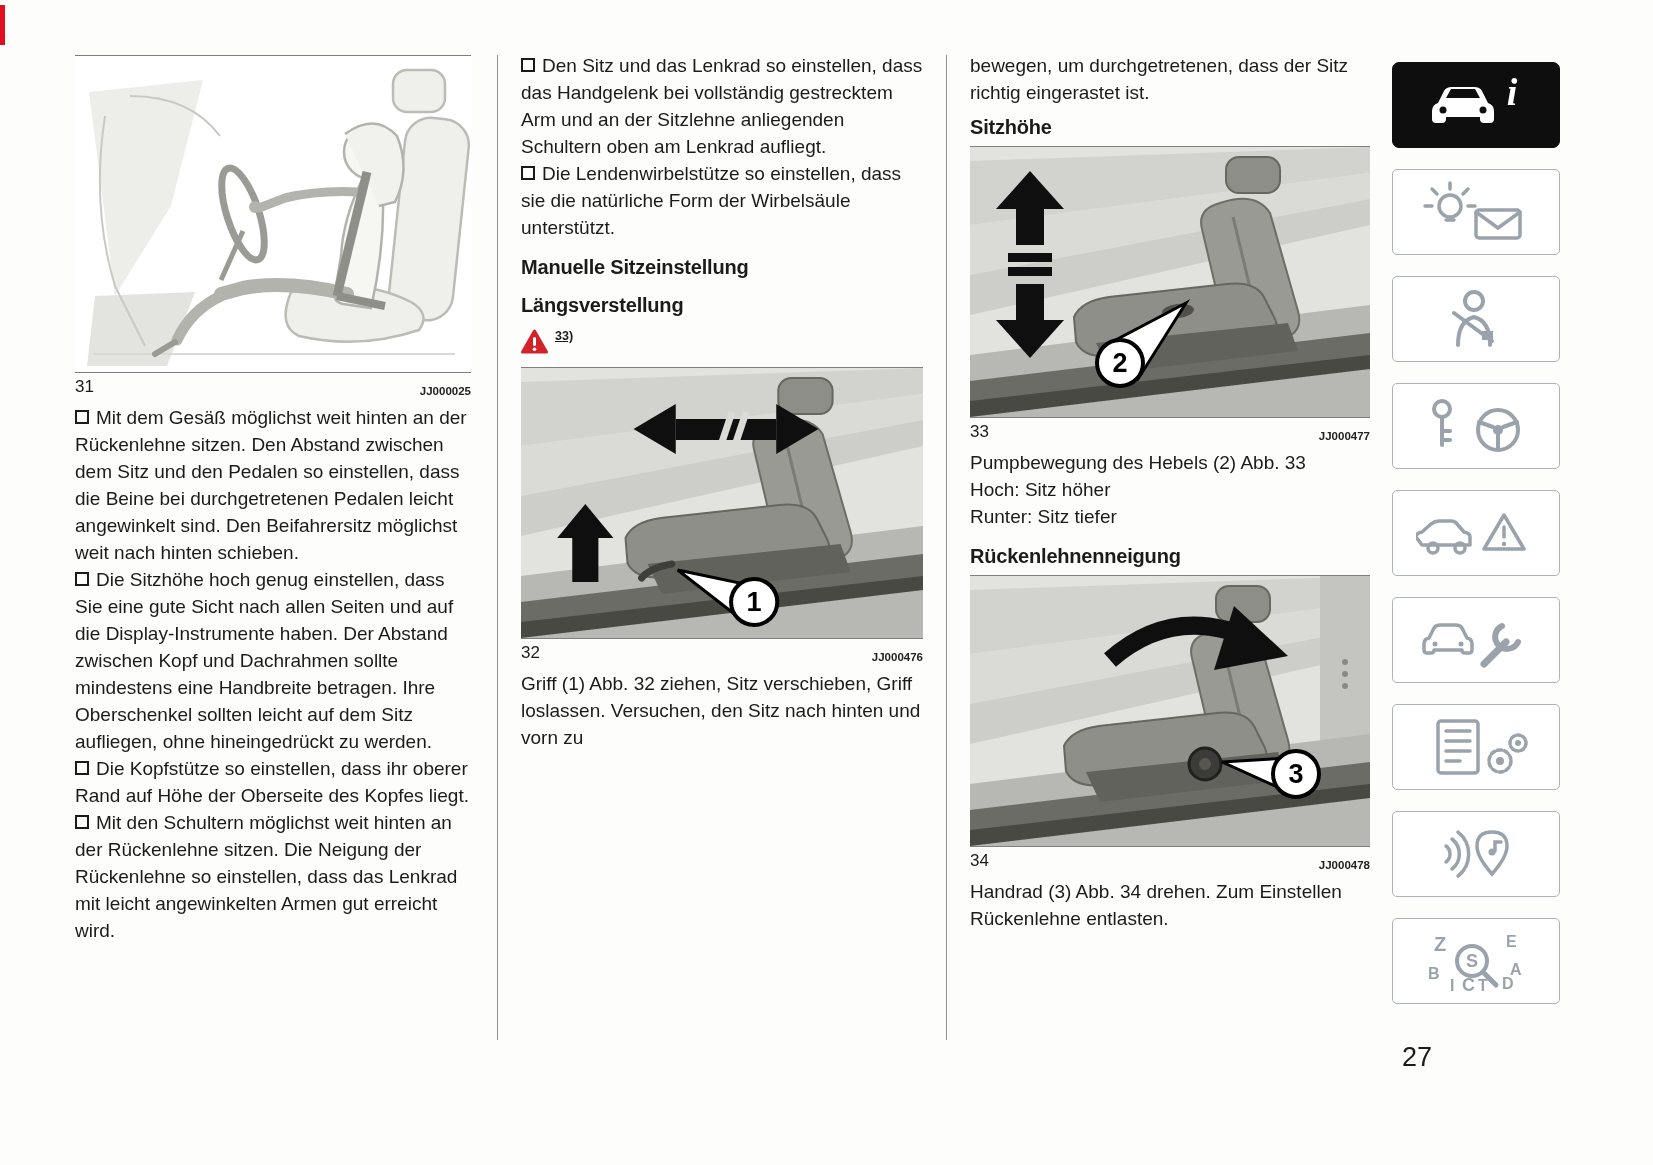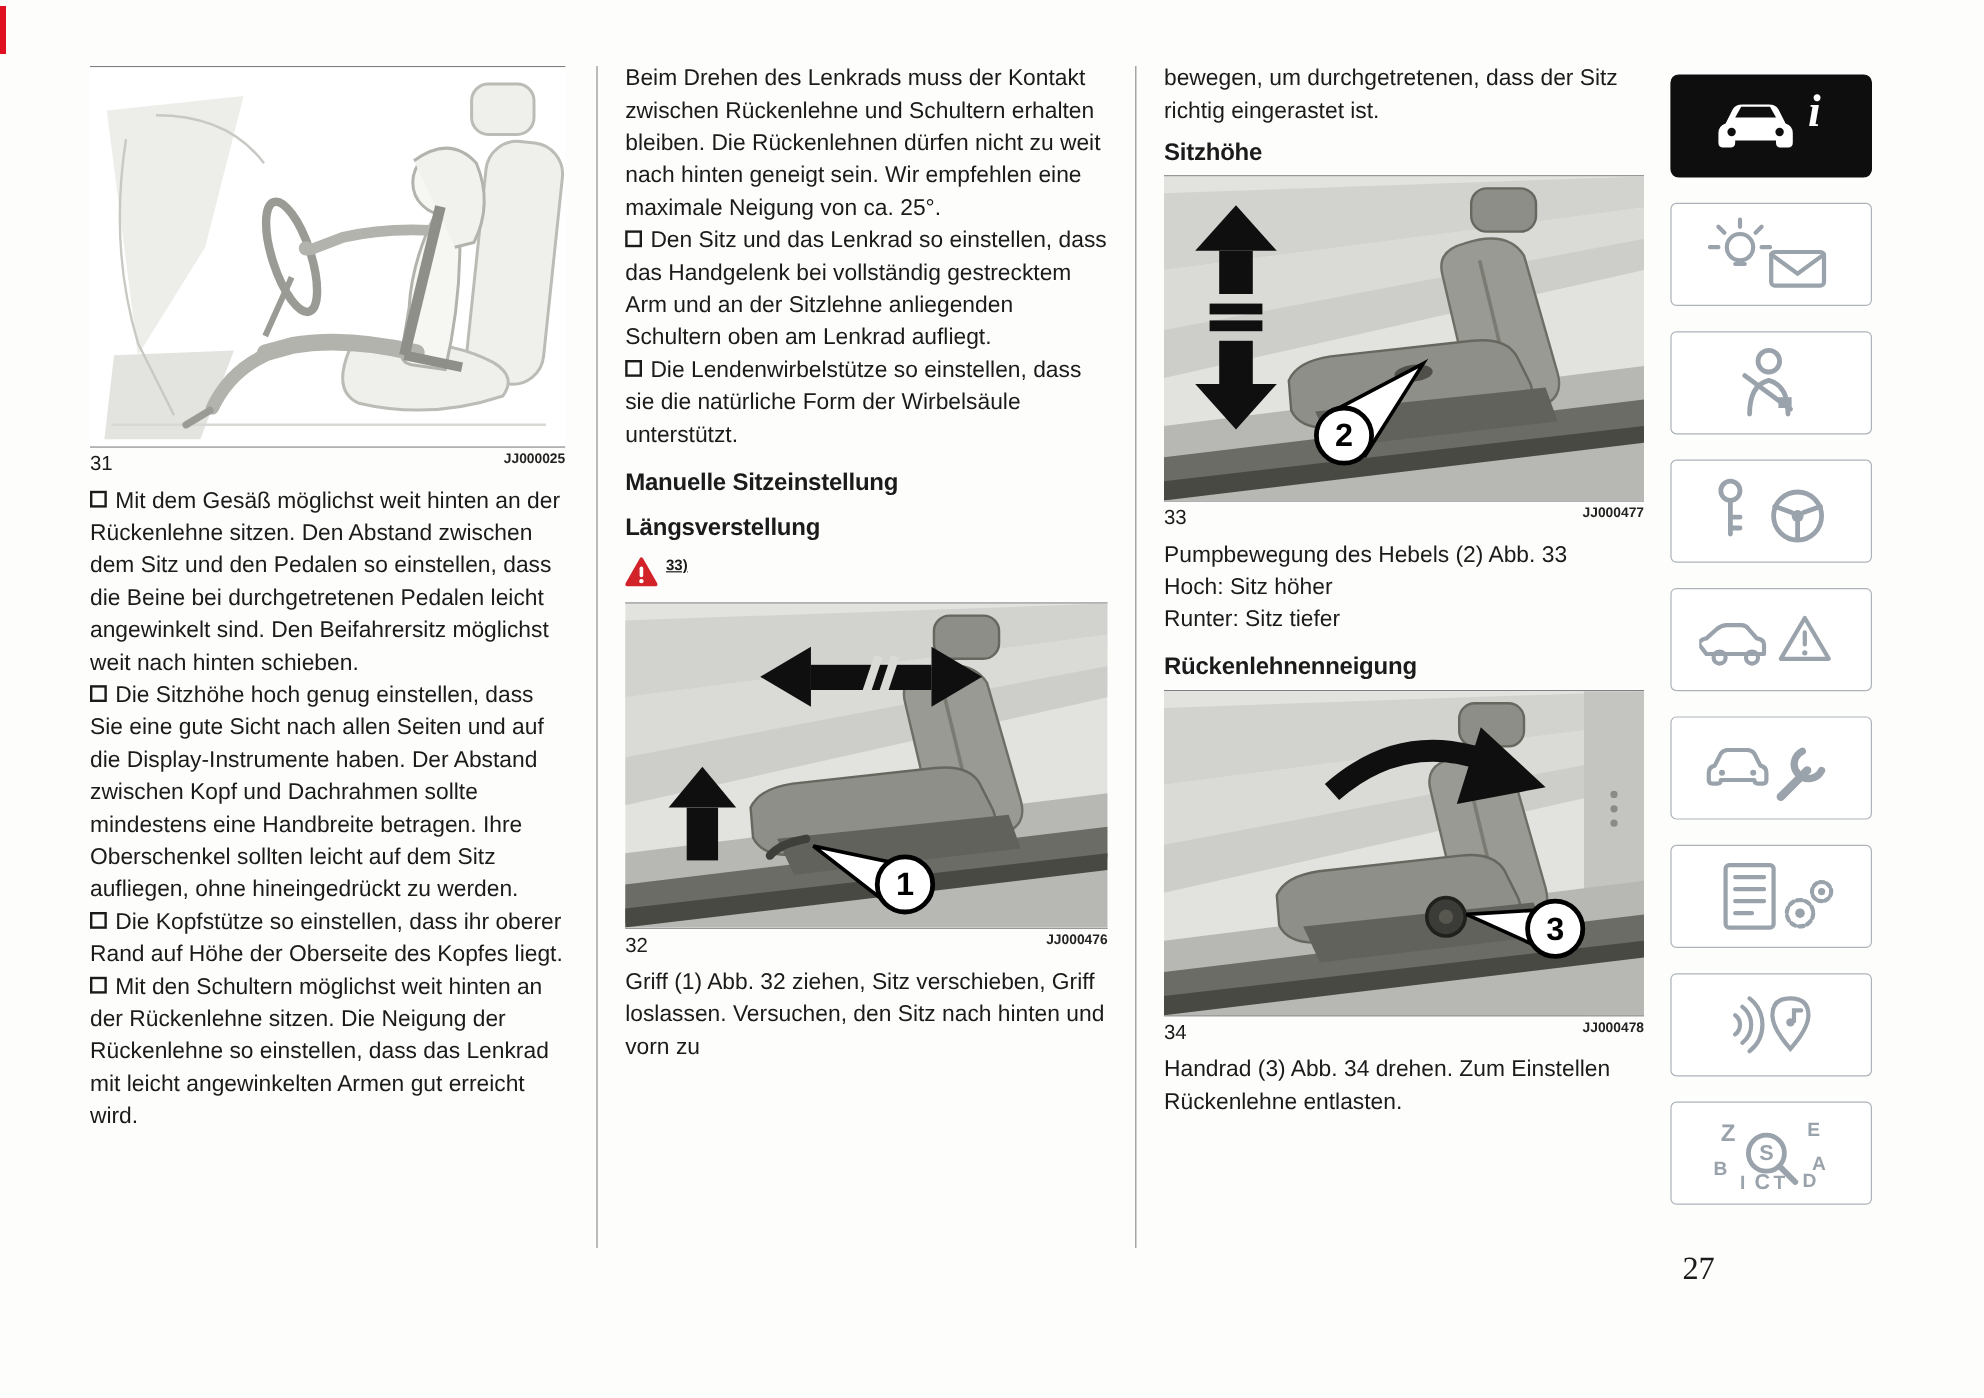--- a/index.html
+++ b/index.html
@@ -22,37 +22,37 @@
   .col3{left:970px;top:52px;width:400px;}
 
   .col p{font-size:19px;line-height:27px;margin:0;text-align:left;}
   .sq{display:inline-block;width:10px;height:10px;border:2px solid #1b1b1b;margin-right:7px;}
   h3.hd{font-size:20px;font-weight:bold;margin:15px 0 7px;letter-spacing:-0.2px;}
   .col3 h3.hd.first{margin-top:10px;}
 
   .figure{margin:0;}
   .fig-frame{border-top:1px solid #7f7f7f;border-bottom:1px solid #7f7f7f;background:#fff;}
   .fig-frame svg{display:block;width:100%;}
-  .figcap{display:flex;justify-content:space-between;align-items:flex-start;margin-top:4px;margin-bottom:7px;}
+  .figcap{display:flex;justify-content:space-between;align-items:flex-end;margin-top:4px;margin-bottom:7px;}
   .fig-num{font-size:17px;}
   .fig-code{font-size:11.5px;font-weight:bold;color:#222;}
 
   .warning-row{display:flex;align-items:flex-start;gap:7px;margin:12px 0 12px;text-decoration:underline;}
   .warn-ref{font-size:12.5px;font-weight:bold;margin-top:0;}
 
   .sidebar{position:absolute;left:1392px;top:62px;width:168px;display:flex;flex-direction:column;gap:21px;}
   .side-box{
     width:168px;height:86px;
     border:1px solid #adb3b8;border-radius:5px;
     display:flex;align-items:center;justify-content:center;
     background:#fff;cursor:pointer;box-sizing:border-box;
   }
   .side-box.active{background:#0e0e0e;border-color:#0e0e0e;border-radius:7px;}
 
-  .page-number{position:absolute;left:1402px;top:1042px;font-size:27px;color:#1b1b1b;font-family:Liberation Serif, serif;}
+  .page-number{position:absolute;left:1402px;top:1042px;font-size:27px;color:#1b1b1b;}
 
   .callout-num{font-family:"Liberation Sans",sans-serif;}
 </style>
 </head>
 <body>
 
 <div class="crop-mark"></div>
 <div class="divider d1"></div>
 <div class="divider d2"></div>
 
@@ -93,21 +93,20 @@
     </figcaption>
   </figure>
 
   <p class="bullet"><span class="sq"></span><span>Mit dem Gesäß möglichst weit hinten an der Rückenlehne sitzen. Den Abstand zwischen dem Sitz und den Pedalen so einstellen, dass die Beine bei durchgetretenen Pedalen leicht angewinkelt sind. Den Beifahrersitz möglichst weit nach hinten schieben.</span></p>
   <p class="bullet"><span class="sq"></span><span>Die Sitzhöhe hoch genug einstellen, dass Sie eine gute Sicht nach allen Seiten und auf die Display-Instrumente haben. Der Abstand zwischen Kopf und Dachrahmen sollte mindestens eine Handbreite betragen. Ihre Oberschenkel sollten leicht auf dem Sitz aufliegen, ohne hineingedrückt zu werden.</span></p>
   <p class="bullet"><span class="sq"></span><span>Die Kopfstütze so einstellen, dass ihr oberer Rand auf Höhe der Oberseite des Kopfes liegt.</span></p>
   <p class="bullet"><span class="sq"></span><span>Mit den Schultern möglichst weit hinten an der Rückenlehne sitzen. Die Neigung der Rückenlehne so einstellen, dass das Lenkrad mit leicht angewinkelten Armen gut erreicht wird.</span></p>
 </section>
 
 <section class="col col2">
-  <p>Beim Drehen des Lenkrads muss der Kontakt zwischen Rückenlehne und Schultern erhalten bleiben. Die Rückenlehnen dürfen nicht zu weit nach hinten geneigt sein. Wir empfehlen eine maximale Neigung von ca. 25°.</p>
   <p class="bullet"><span class="sq"></span><span>Den Sitz und das Lenkrad so einstellen, dass das Handgelenk bei vollständig gestrecktem Arm und an der Sitzlehne anliegenden Schultern oben am Lenkrad aufliegt.</span></p>
   <p class="bullet"><span class="sq"></span><span>Die Lendenwirbelstütze so einstellen, dass sie die natürliche Form der Wirbelsäule unterstützt.</span></p>
 
   <h3 class="hd">Manuelle Sitzeinstellung</h3>
 
   <h3 class="hd">Längsverstellung</h3>
 
   <div class="warning-row">
     <svg width="27" height="26" viewBox="0 0 27 26">
       <path d="M13.5 2 L25.5 23 H1.5 Z" fill="#d2232a" stroke="#d2232a" stroke-width="3" stroke-linejoin="round"></path>

